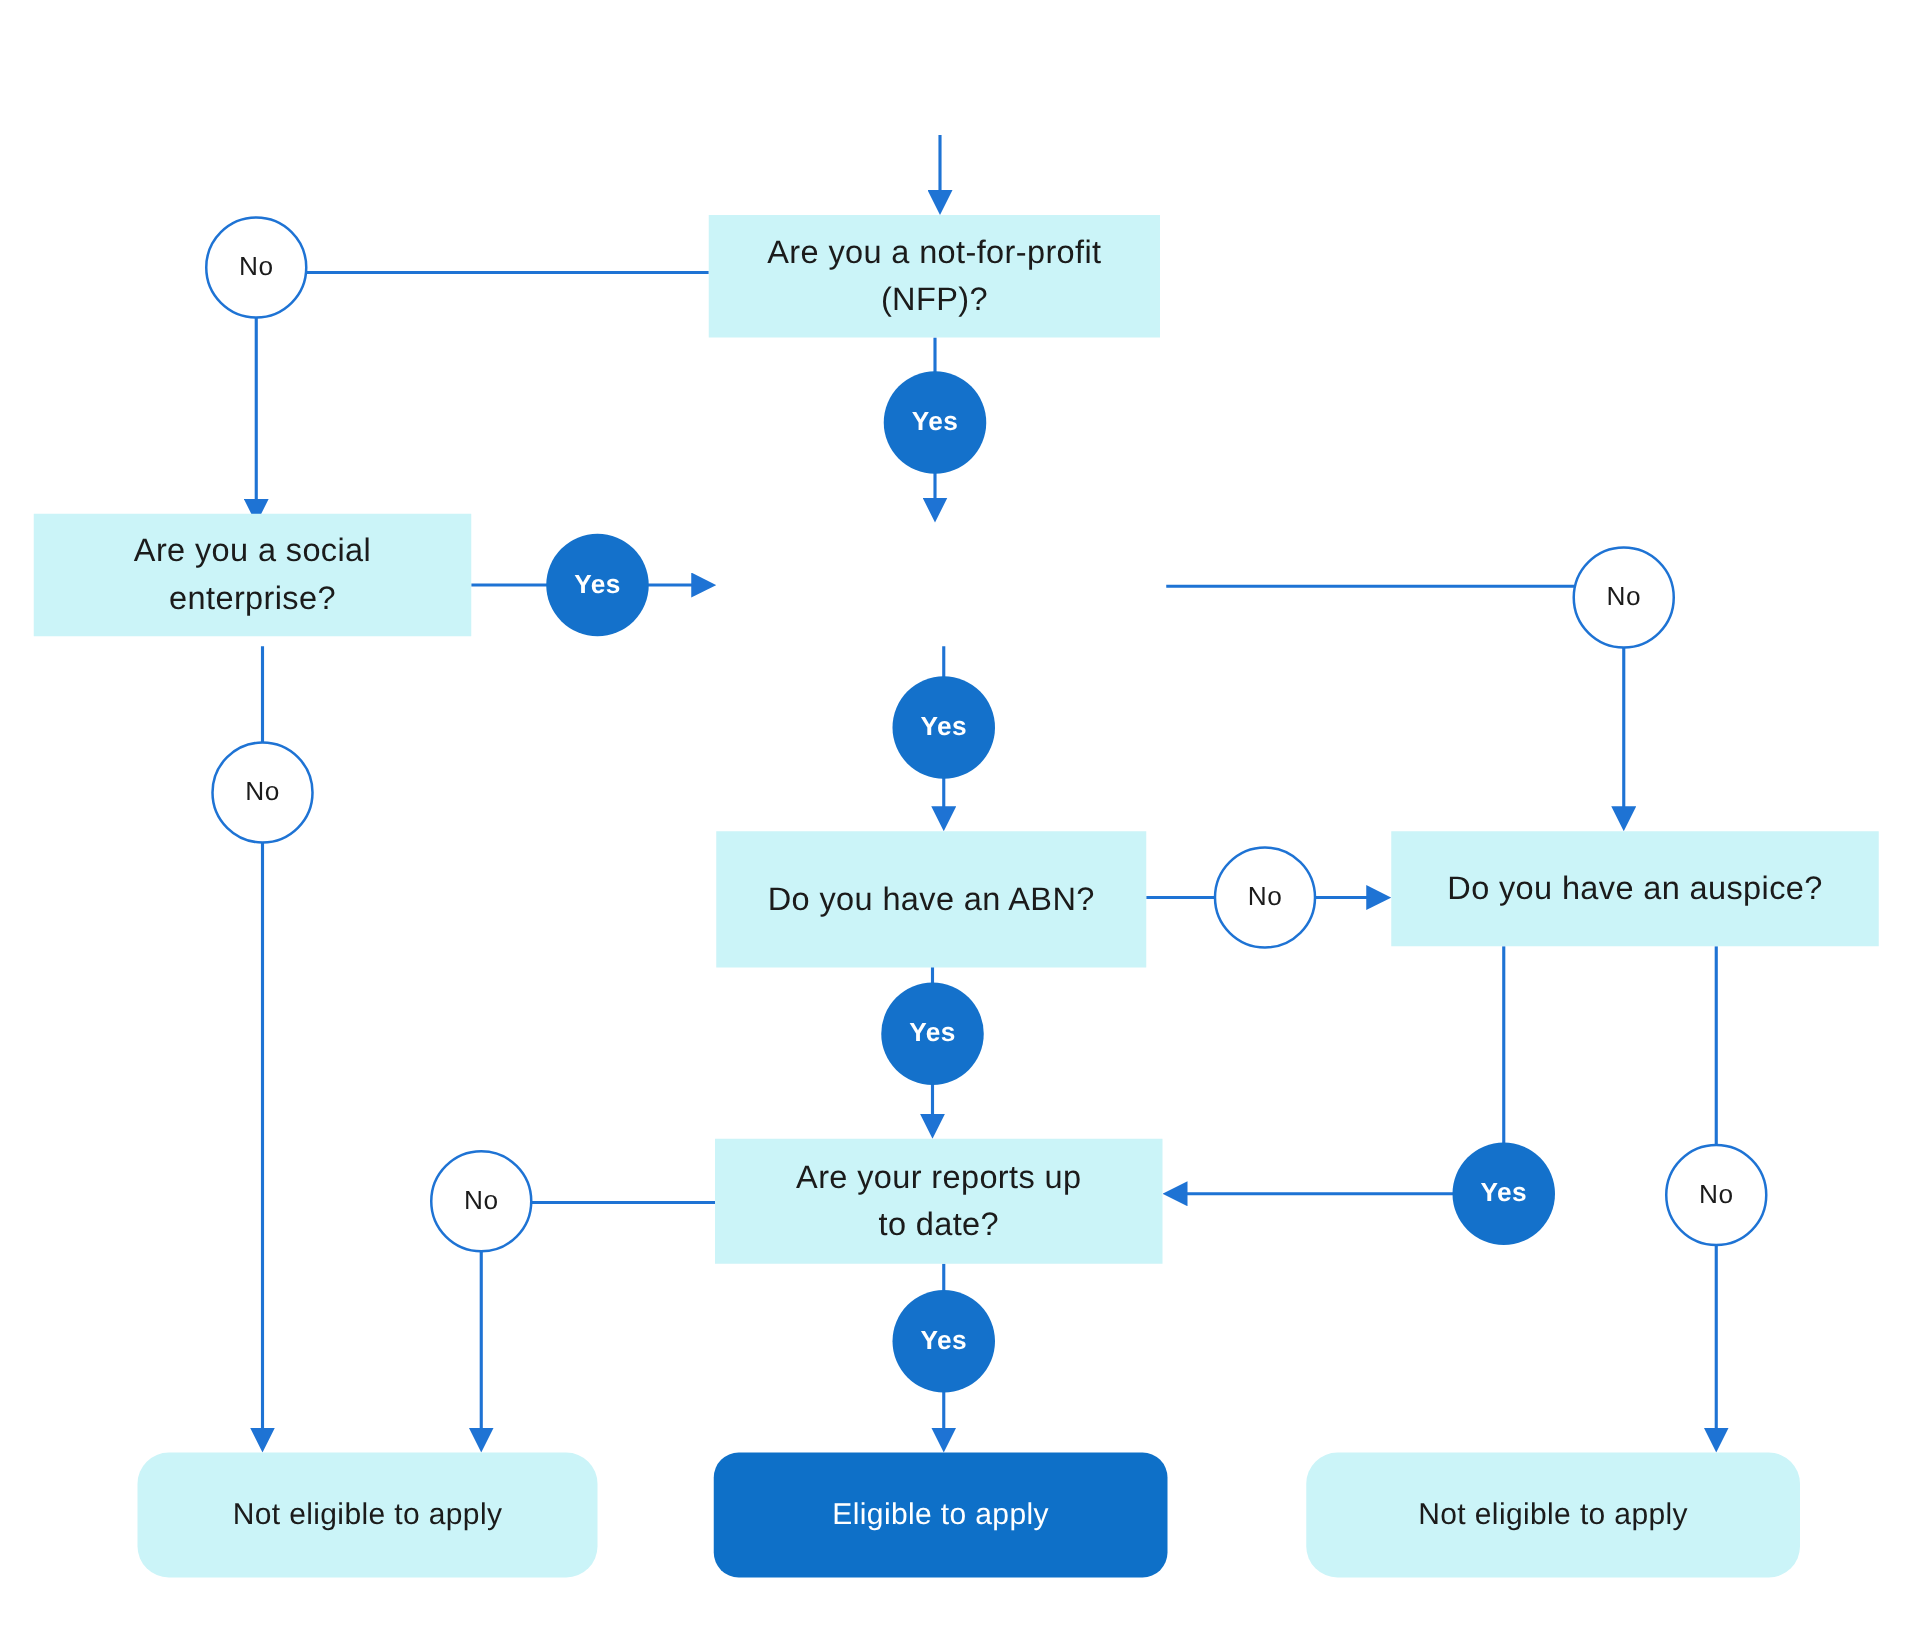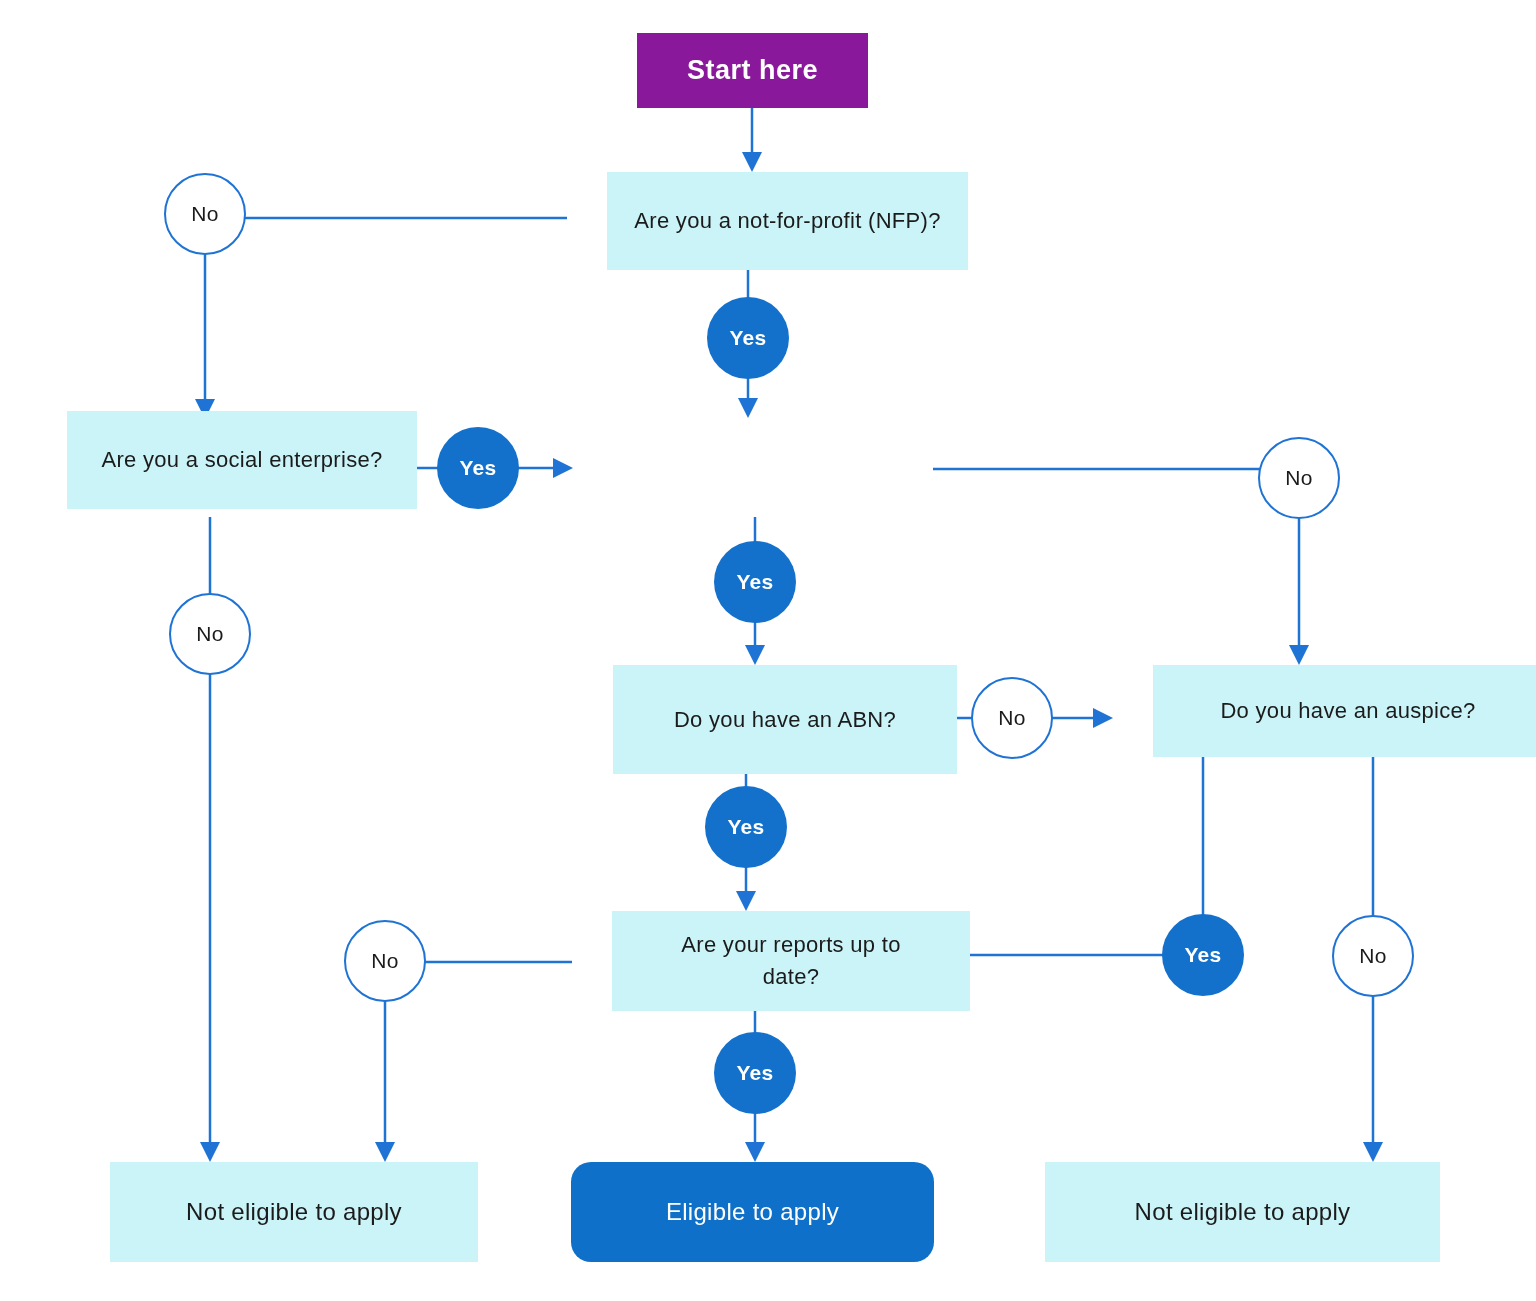--- a/index.html
+++ b/index.html
@@ -38,43 +38,43 @@
     z-index: 2;
     display: flex;
     align-items: center;
     justify-content: center;
     text-align: center;
     letter-spacing: 0.3px;
   }
   .q {
     background: var(--question-box, #CBF4F8);
     color: var(--dark-text, #1B1B1B);
-    font-size: 22px;
+    font-size: 26px;
     line-height: 1.45;
     padding: 0 16px;
-    margin-left: 40px;
   }
   .q.narrow { padding: 0 56px; }
   .start-box {
     background: var(--start-box, #8A189A);
     color: var(--light-text, #fff);
     font-size: 27px;
     font-weight: bold;
     letter-spacing: 0.5px;
   }
   .terminal {
     font-size: 24px;
   }
   .terminal.eligible {
     background: var(--eligible-box, #0E70C8);
     color: var(--light-text, #fff);
   }
   .terminal.not-eligible {
     background: var(--question-box, #CBF4F8);
     color: var(--dark-text, #1B1B1B);
+    border-radius: 25px;
   }
   .c {
     position: absolute;
     z-index: 3;
     width: 82px;
     height: 82px;
     border-radius: 50%;
     display: flex;
     align-items: center;
     justify-content: center;
@@ -111,21 +111,20 @@
     <path d="M755 517 V659" marker-end="url(#arr)"></path>
     <path d="M917 718 H1107" marker-end="url(#arr)"></path>
     <path d="M746 763 V905" marker-end="url(#arr)"></path>
     <path d="M210 517 V1156" marker-end="url(#arr)"></path>
     <path d="M572 962 H385 V1156" marker-end="url(#arr)"></path>
     <path d="M1203 757 V955 H936" marker-end="url(#arr)"></path>
     <path d="M1373 757 V1156" marker-end="url(#arr)"></path>
     <path d="M755 1011 V1156" marker-end="url(#arr)"></path>
   </svg>
 
-  <div class="node start-box" style="left:637px; top:33px; width:231px; height:75px;">Start here</div>
 
   <div class="node q" style="left:567px; top:172px; width:361px; height:98px;">Are you a not-for-profit (NFP)?</div>
 
   <div class="node q" style="left:27px; top:411px; width:350px; height:98px;">Are you a social enterprise?</div>
 
 
   <div class="node q" style="left:573px; top:665px; width:344px; height:109px;">Do you have an ABN?</div>
 
   <div class="node q" style="left:1113px; top:665px; width:390px; height:92px;text-align:center;">Do you have an auspice?</div>
 

